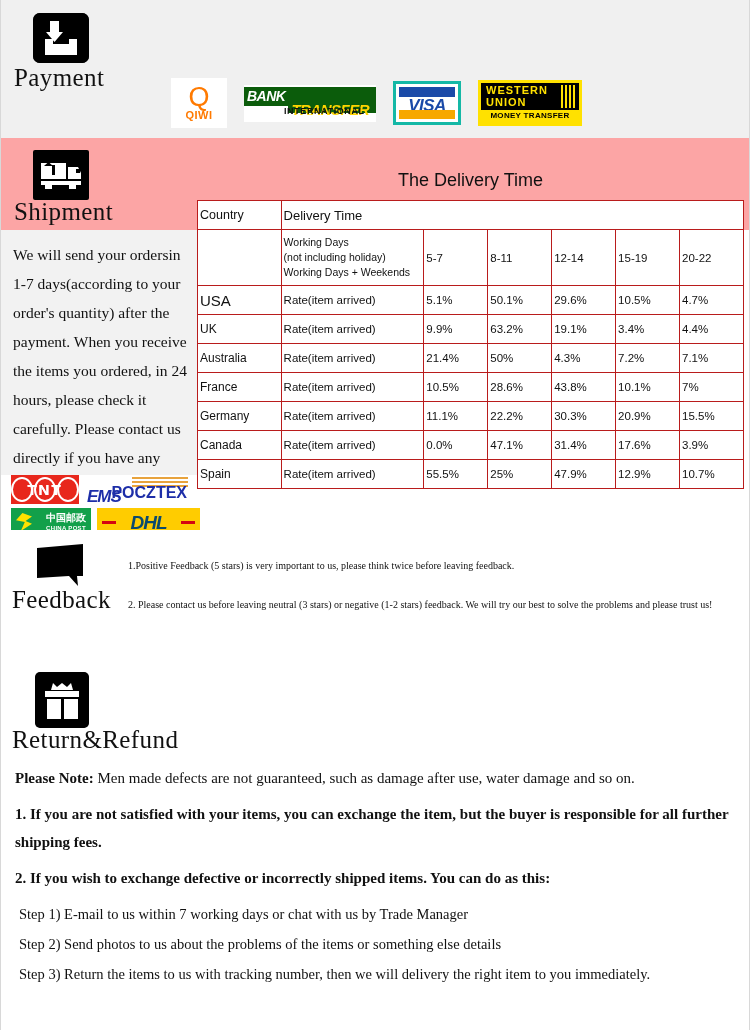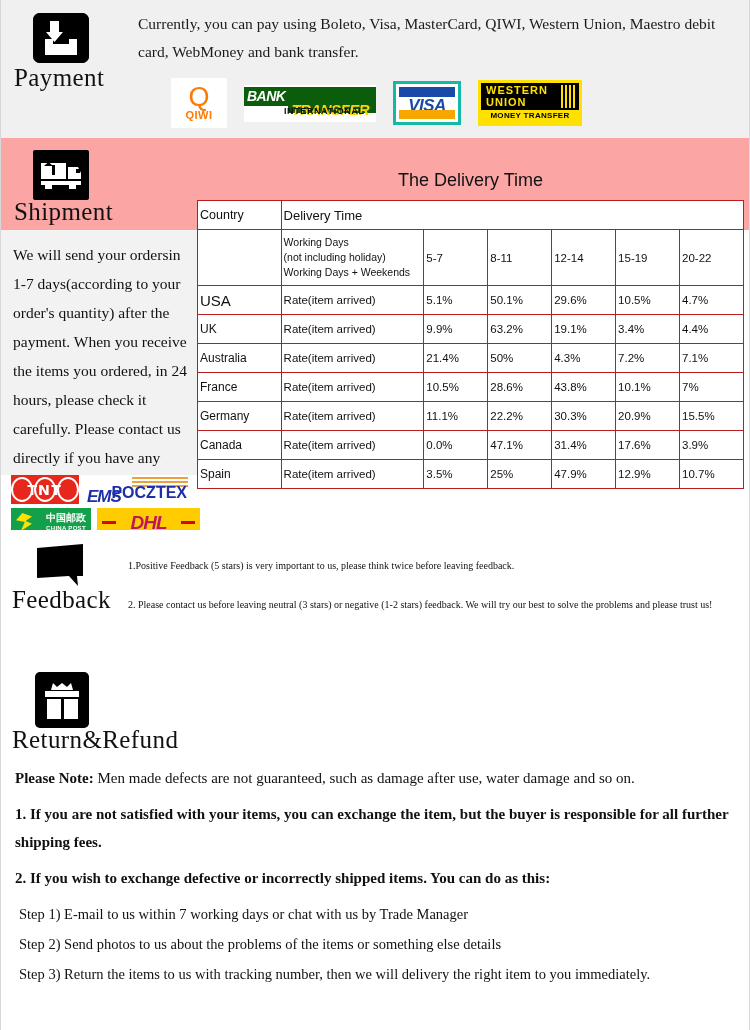--- a/index.html
+++ b/index.html
@@ -185,21 +185,21 @@
     font-family:"Liberation Sans", sans-serif;font-size:10px;color:#fff;font-weight:bold;
     line-height:10px;text-align:center;
   }
   .chinapost .cn small{font-size:6px;display:block;letter-spacing:0.3px;}
   .dhl{
     width:103px;height:29px;background:#ffcc00;position:relative;
     display:flex;align-items:center;justify-content:center;
   }
   .dhl .d{
     font-family:"Liberation Sans", sans-serif;font-size:19px;font-weight:bold;
-    font-style:italic;color:#be185d;letter-spacing:-1px;
+    font-style:italic;color:#0c4a6e;letter-spacing:-1px;
   }
   .dhl .ex{
     position:absolute;bottom:1px;left:0;right:0;text-align:center;
     font-family:"Liberation Sans", sans-serif;font-size:6px;font-weight:bold;
     color:#d40511;letter-spacing:1px;
   }
   .dhl .dash-l,.dhl .dash-r{
     position:absolute;top:13px;height:3px;width:14px;background:#d40511;
   }
   .dhl .dash-l{left:5px;}
@@ -254,21 +254,20 @@
   <div class="payment-section">
     <div class="icon-box pay-icon">
       <svg viewBox="0 0 56 50" width="56" height="50" aria-hidden="true">
         <rect x="0" y="0" width="56" height="50" rx="7" fill="#000"></rect>
         <rect x="17" y="8" width="9" height="13" fill="#fff"></rect>
         <polygon points="13,19 30,19 21.5,29" fill="#fff"></polygon>
         <path d="M12 26 L12 42 L44 42 L44 26 L36 26 L36 31 L20 31 L20 26 Z" fill="#fff"></path>
       </svg>
     </div>
     <div class="section-label pay-label">Payment</div>
-    <div class="pay-text">Currently, you can pay using Boleto, Visa, MasterCard, QIWI, Western Union, Maestro  debit card, WebMoney and bank transfer.</div>
 
     <div class="logos-row">
 
       <div class="logo qiwi">
         <div class="q">Q</div>
         <div class="w">QIWI</div>
       </div>
 
       <div class="logo banktransfer">
         <div class="bt-top">
@@ -417,21 +416,21 @@
               <td class="rate">Rate(item arrived)</td>
               <td>0.0%</td>
               <td>47.1%</td>
               <td>31.4%</td>
               <td>17.6%</td>
               <td>3.9%</td>
             </tr>
             <tr>
               <td class="country">Spain</td>
               <td class="rate">Rate(item arrived)</td>
-              <td>3.5%</td>
+              <td>55.5%</td>
               <td>25%</td>
               <td>47.9%</td>
               <td>12.9%</td>
               <td>10.7%</td>
             </tr>
           </tbody>
       </table>
     </div>
 
   </div>

